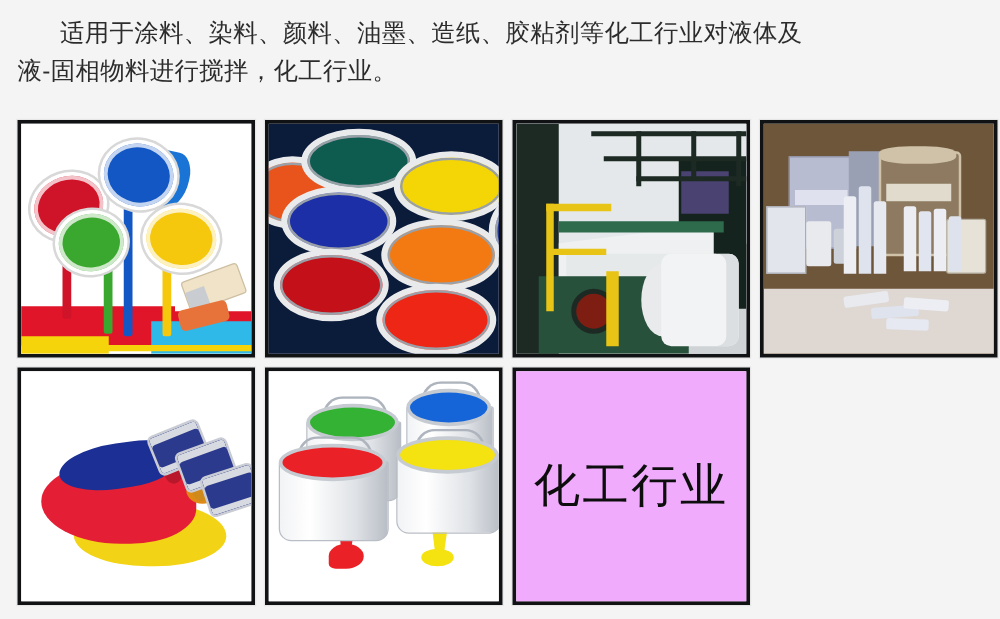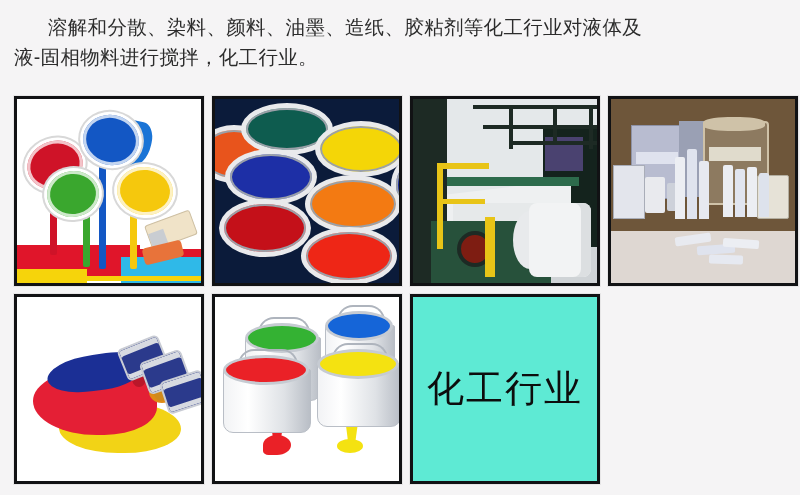--- a/index.html
+++ b/index.html
@@ -288,39 +288,39 @@
     position:absolute; left:128px; top:104px; width:18px; height:44px;
     background:#f4e211; clip-path: polygon(0 0, 100% 0, 66% 100%, 30% 100%);
   }
   .p6 .blob-yellow {
     position:absolute; left:122px; top:142px; width:26px; height:14px;
     background:#f4e211; border-radius:50%;
   }
 
   
   .p7 {
-    background:#5eead4;
+    background:#f0abfc;
     display:flex; align-items:center; justify-content:center;
   }
   .p7 .tile-text {
     font-size: 37px;
     letter-spacing: 2px;
     color:#0d0d0d;
     font-weight:400;
     font-family: "Liberation Sans", "DejaVu Sans", sans-serif;
     white-space:nowrap;
   }
 </style>
 </head>
 <body>
 
 <div class="page">
 
   <div class="caption">
-    <span class="line1">溶解和分散、染料、颜料、油墨、造纸、胶粘剂等化工行业对液体及</span>
+    <span class="line1">适用于涂料、染料、颜料、油墨、造纸、胶粘剂等化工行业对液体及</span>
     <span class="line2">液-固相物料进行搅拌，化工行业。</span>
   </div>
 
   <div class="grid">
 
     <div class="cell framed">
       <div class="photo p1">
         <div class="floor-red"></div>
         <div class="floor-red2"></div>
         <div class="floor-yellow"></div>

